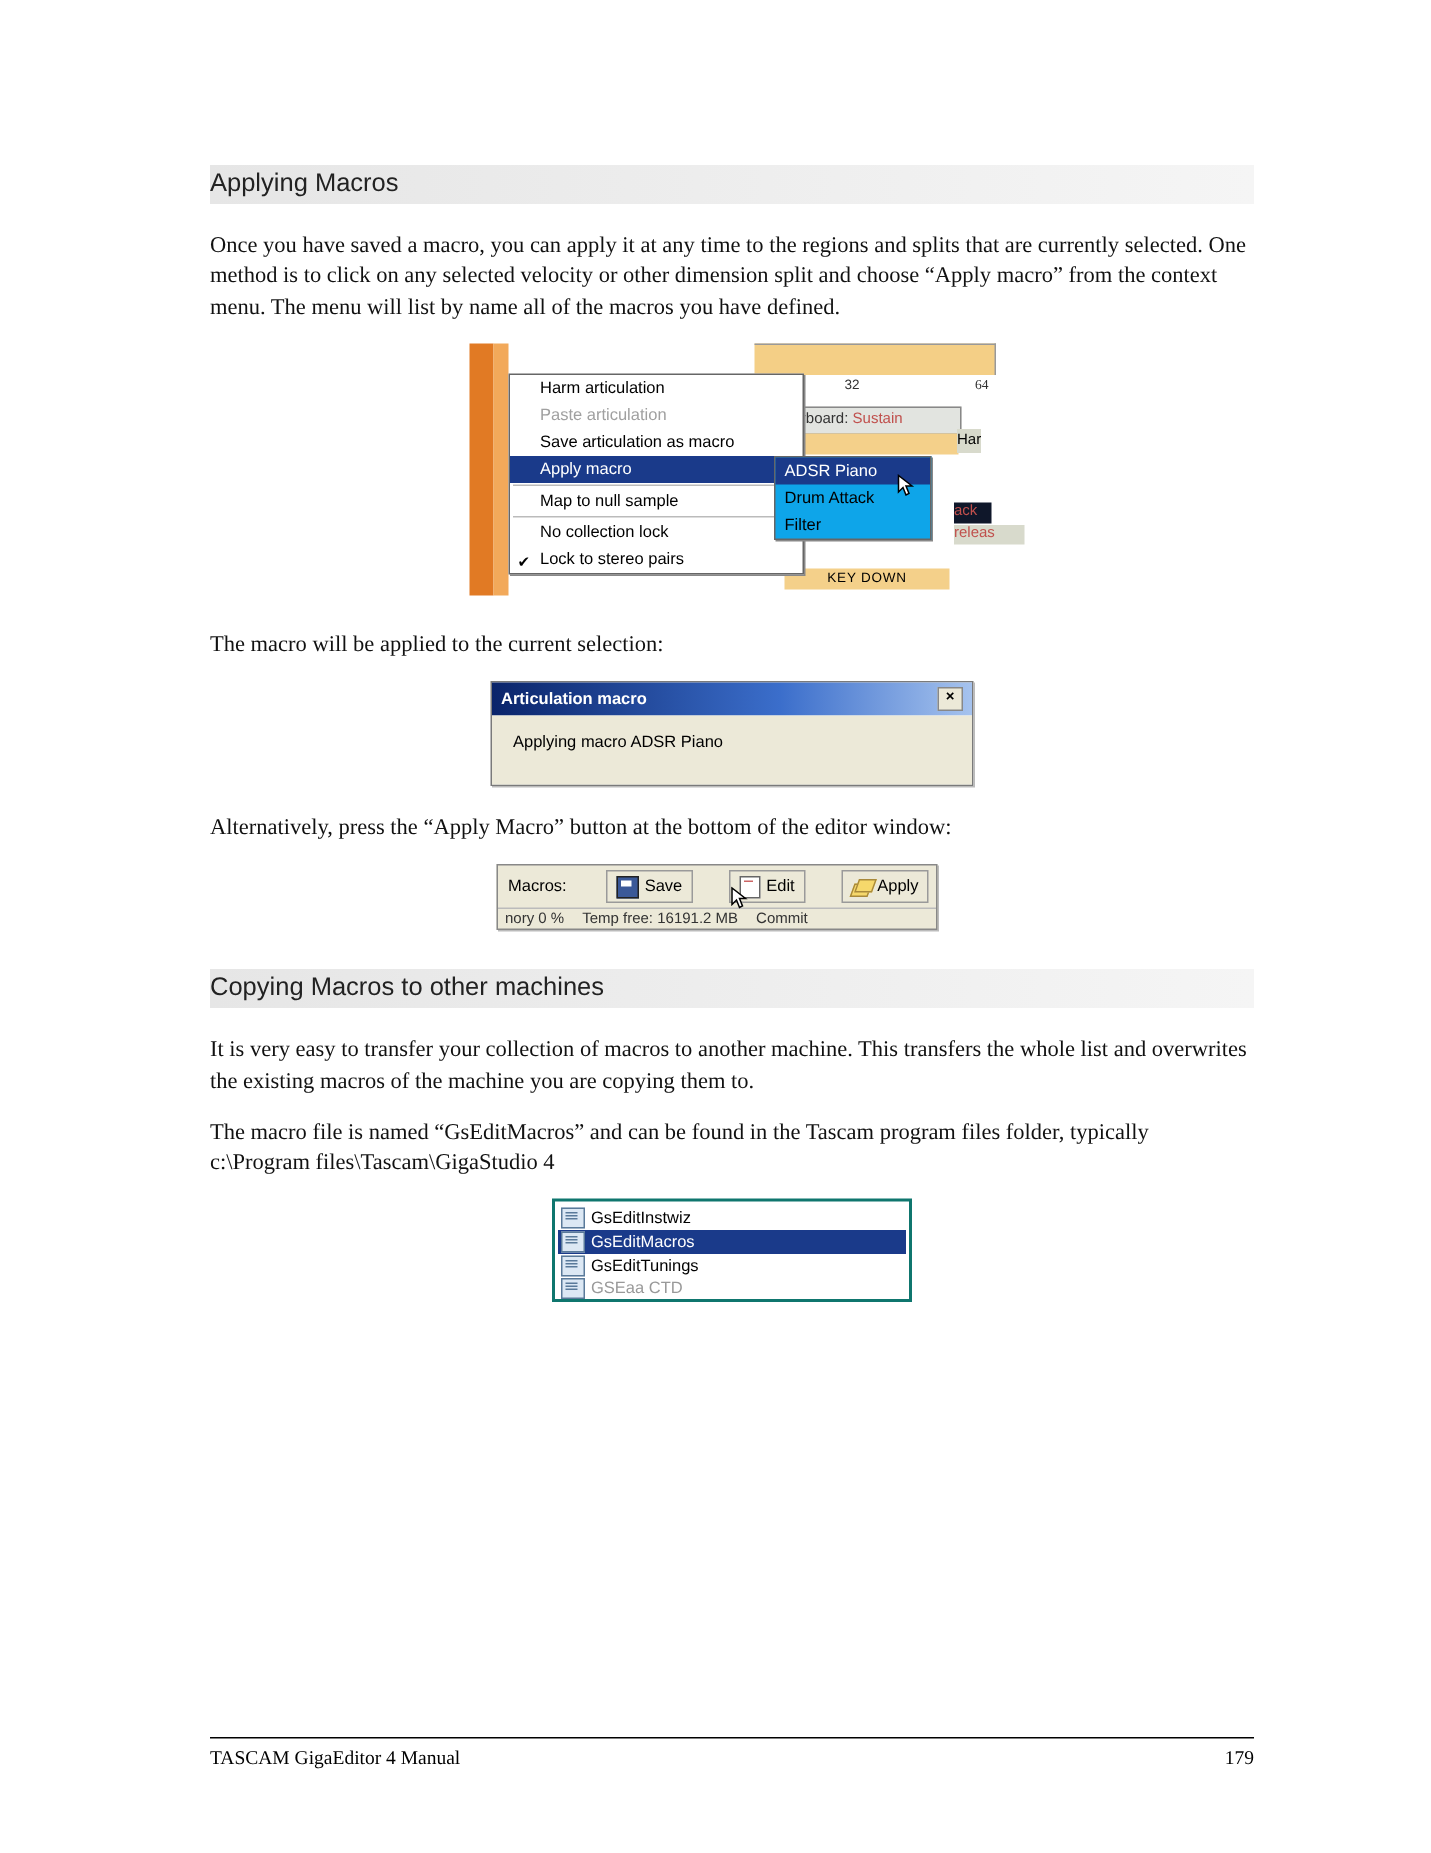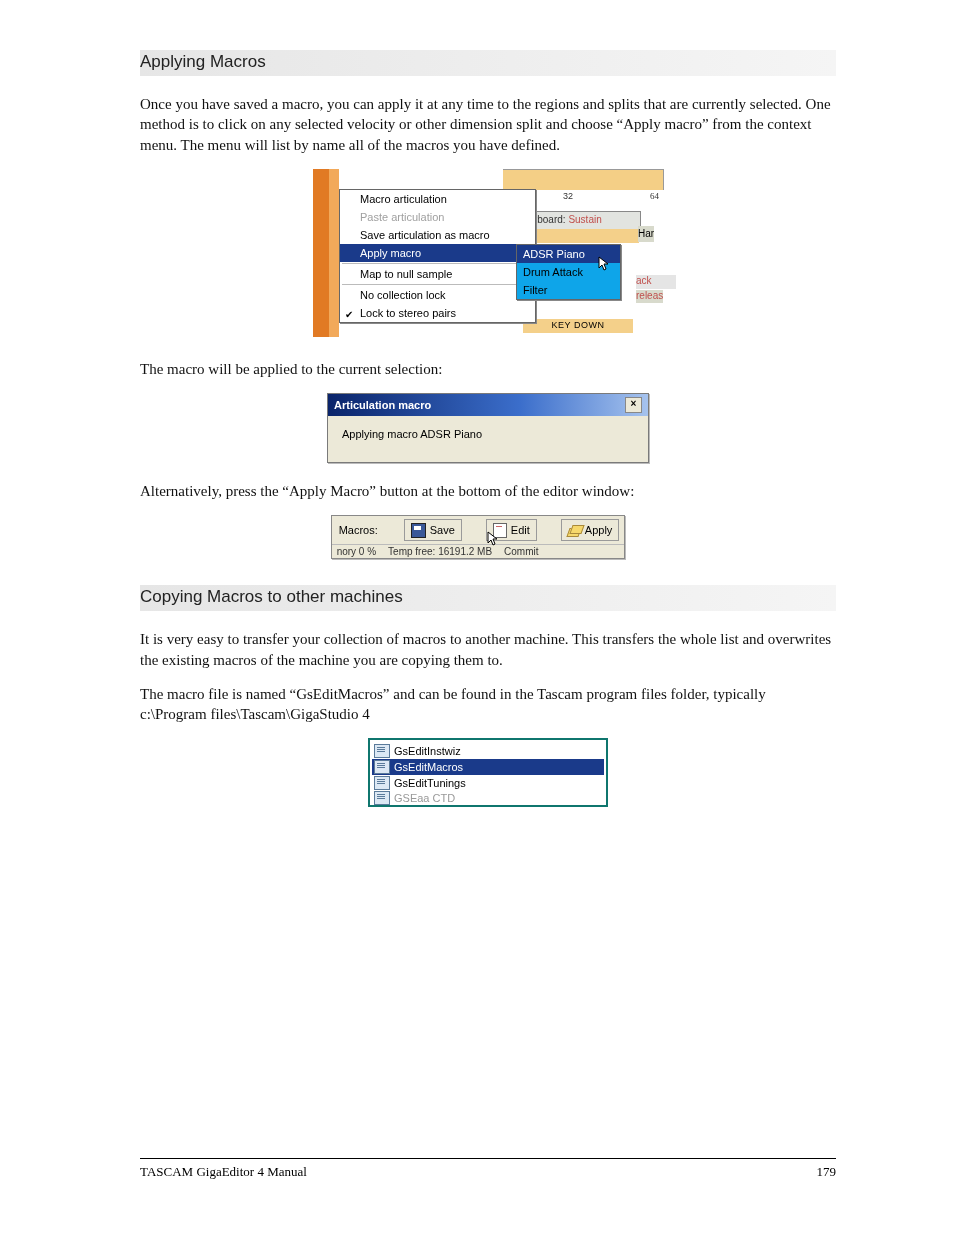--- a/index.html
+++ b/index.html
@@ -7,21 +7,21 @@
     padding: 0;
     background: #fff;
     font-family: Georgia, 'Times New Roman', serif;
     color: #000;
   }
   .page {
     width: 954px;
     height: 1235px;
     position: relative;
     box-sizing: border-box;
-    padding: 50px 118px 40px 140px;
+    padding: 110px 118px 40px 140px;
   }
   .section-heading {
     background: linear-gradient(to right, #e6e6e6 0%, #f5f5f5 100%);
     font-family: Verdana, Geneva, sans-serif;
     font-size: 17px;
     font-weight: normal;
     padding: 2px 0 4px 0;
     margin: 0 0 18px 0;
     color: #222;
   }
@@ -52,22 +52,22 @@
   .cm-orange1{position:absolute;left:0;top:0;width:16px;height:168px;background:#e17a24;}
   .cm-orange2{position:absolute;left:16px;top:0;width:10px;height:168px;background:#f2a95a;}
   .cm-panel-top{position:absolute;left:190px;top:0;width:160px;height:20px;background:#f4cf86;border-top:1px solid #999;border-right:1px solid #999;}
   .cm-panel-keys{position:absolute;left:203px;top:42px;width:120px;height:17px;background:#e2e4e0;border:1px solid #888;font-size:10px;line-height:16px;padding-left:3px;}
   .cm-panel-keys .kw{color:#333;}
   .cm-panel-keys .sus{color:#c0504d;}
   .cm-harm{position:absolute;left:325px;top:57px;width:16px;height:16px;background:#d8dacc;font-size:10px;line-height:16px;overflow:hidden;}
   .cm-tick32{position:absolute;left:250px;top:22px;font-size:9px;color:#333;}
   .cm-tick64{position:absolute;left:337px;top:22px;font-size:9px;color:#333;font-family:Liberation Serif, serif;}
   .cm-strip{position:absolute;left:203px;top:60px;width:120px;height:14px;background:#f4d08a;font-size:10px;line-height:13px;color:#c0504d;padding-left:3px;overflow:hidden;}
-  .cm-ack{position:absolute;left:323px;top:106px;width:40px;height:14px;background:#e5e5e5;font-size:10px;color:#c0504d;overflow:hidden;}
-  .cm-rel{position:absolute;left:323px;top:121px;width:27px;height:13px;background:#d8dacc;font-size:10px;color:#c0504d;overflow:hidden;}
+  .cm-ack{position:absolute;left:323px;top:106px;width:25px;height:14px;background:#0f172a;font-size:10px;color:#c0504d;overflow:hidden;}
+  .cm-rel{position:absolute;left:323px;top:121px;width:47px;height:13px;background:#d8dacc;font-size:10px;color:#c0504d;overflow:hidden;}
   .cm-keydown{position:absolute;left:210px;top:150px;width:110px;height:14px;background:#f4d08a;font-size:9px;text-align:center;line-height:13px;letter-spacing:0.5px;}
 
   .cm-menu {
     position:absolute; left:26px; top:20px; width:195px;
     background:#fff; border:1px solid #666; box-shadow:1px 1px 0 #888;
   }
   .cm-item{padding:3px 6px 3px 20px;position:relative;color:#000;}
   .cm-item.disabled{color:#a0a0a0;}
   .cm-sep{height:1px;background:#bbb;margin:1px 2px;}
   .cm-item.hi{background:#1a3a8a;color:#fff;}
@@ -155,21 +155,21 @@
           <span class="sus">Sustain</span>
         </div>
         <div class="cm-strip">tain</div>
         <div class="cm-harm">Harm</div>
         <div class="cm-ack">ack</div>
         <div class="cm-rel">releas</div>
         <div class="cm-keydown">KEY DOWN</div>
       </div>
 
       <div class="cm-menu">
-        <div class="cm-item">Macro articulation</div>
+        <div class="cm-item">Harm articulation</div>
         <div class="cm-item disabled">Paste articulation</div>
         <div class="cm-item">Save articulation as macro</div>
         <div class="cm-item hi">
           <span>Apply macro</span>
           <span class="cm-arrow"></span>
         </div>
         <div class="cm-sep"></div>
         <div class="cm-item">Map to null sample</div>
         <div class="cm-sep"></div>
         <div class="cm-item">No collection lock</div>

